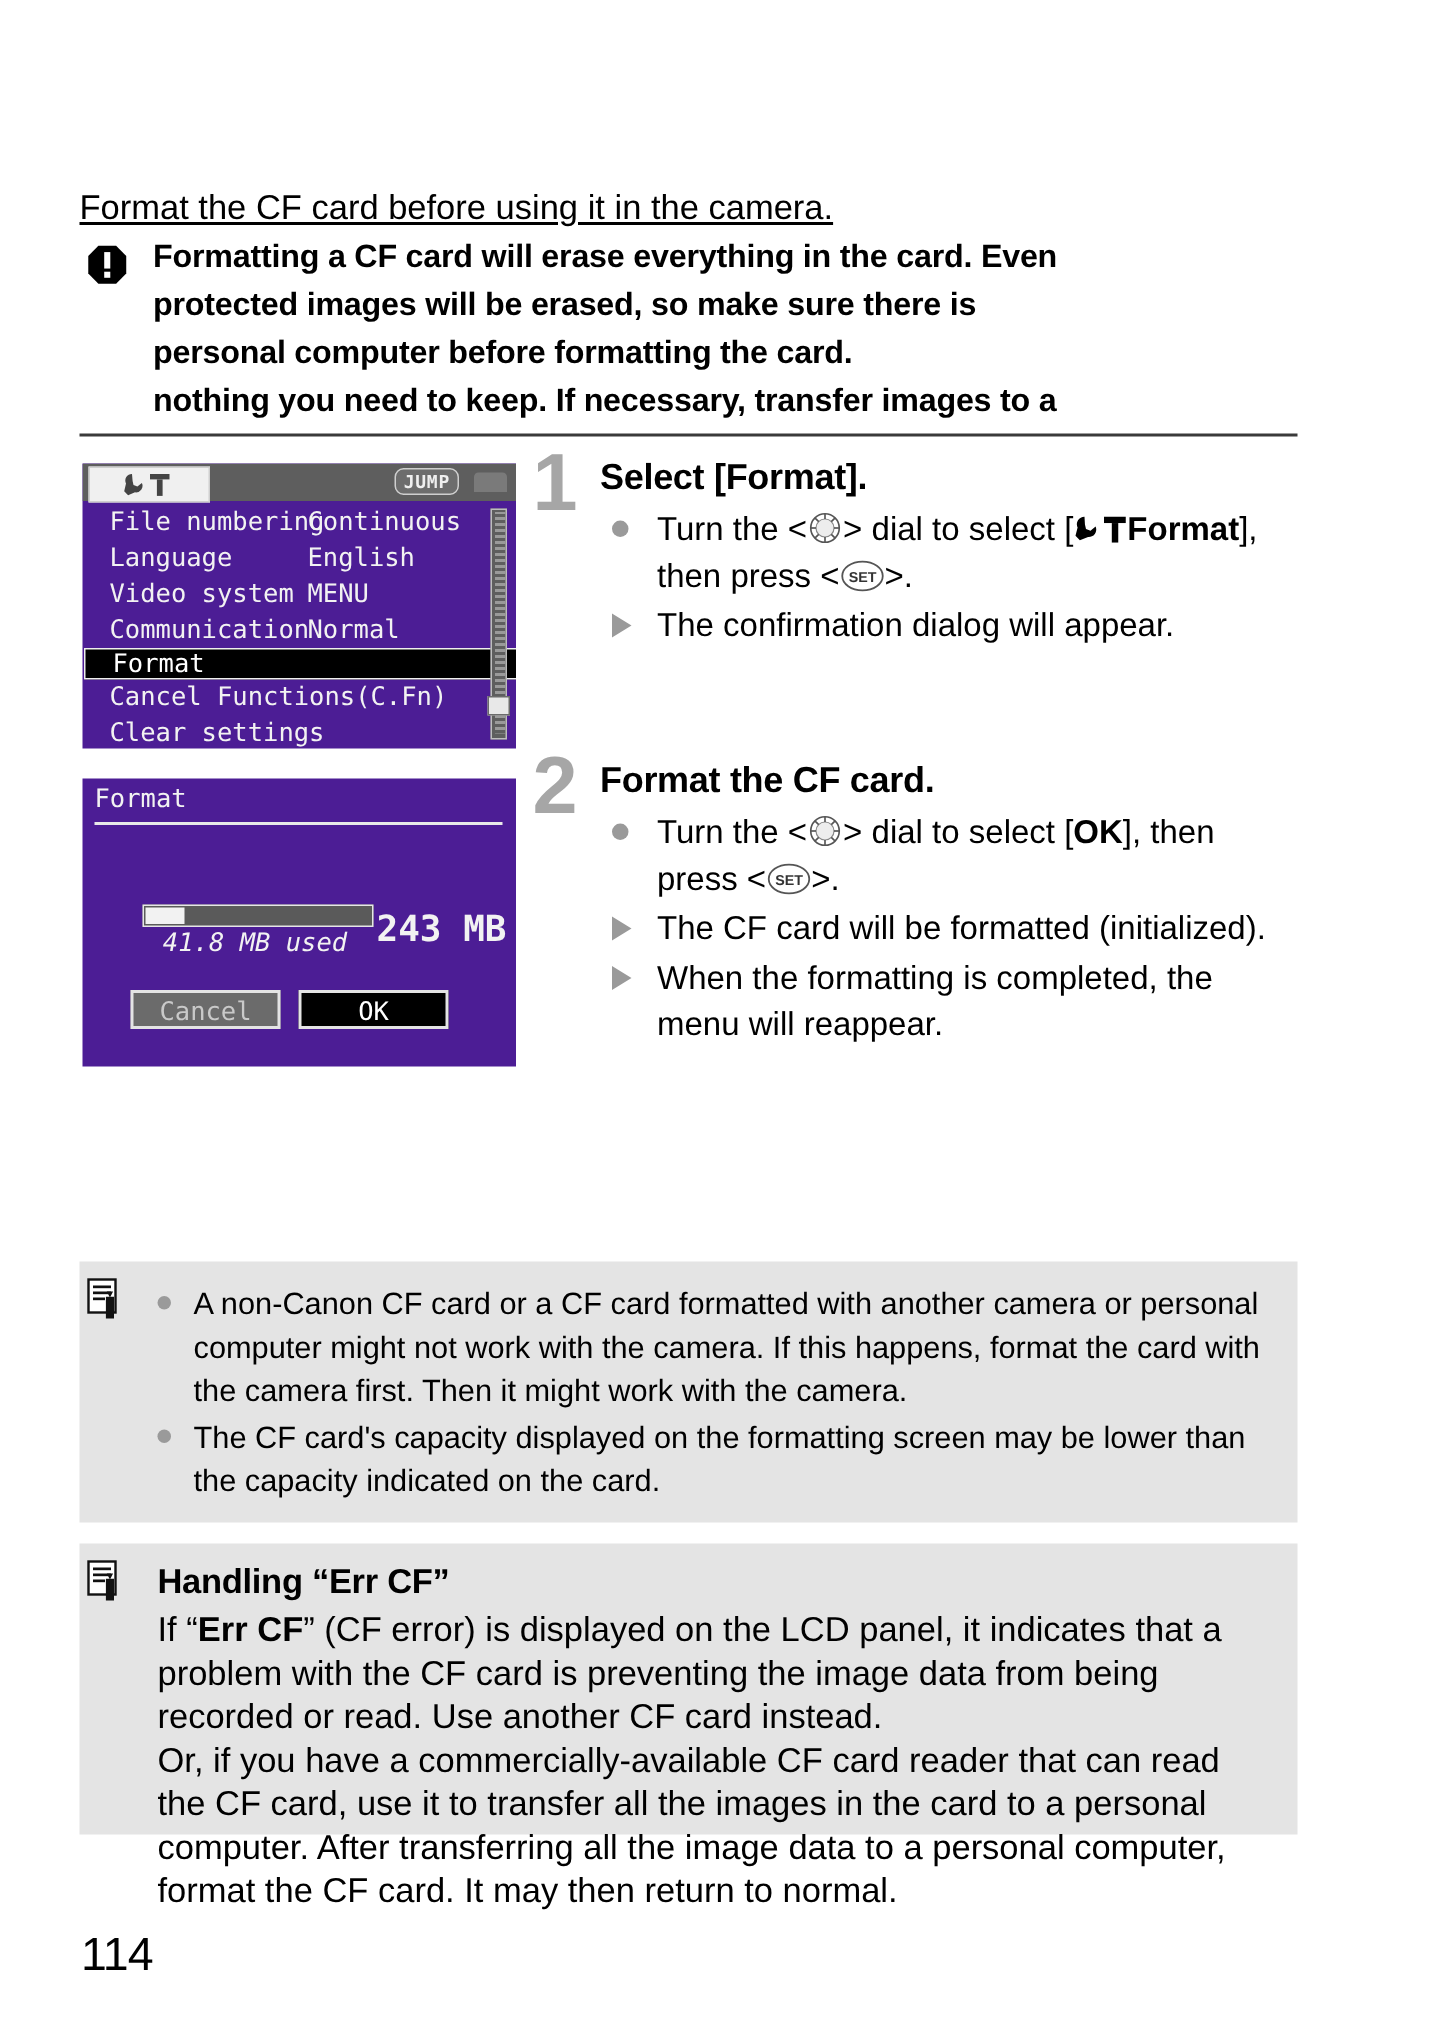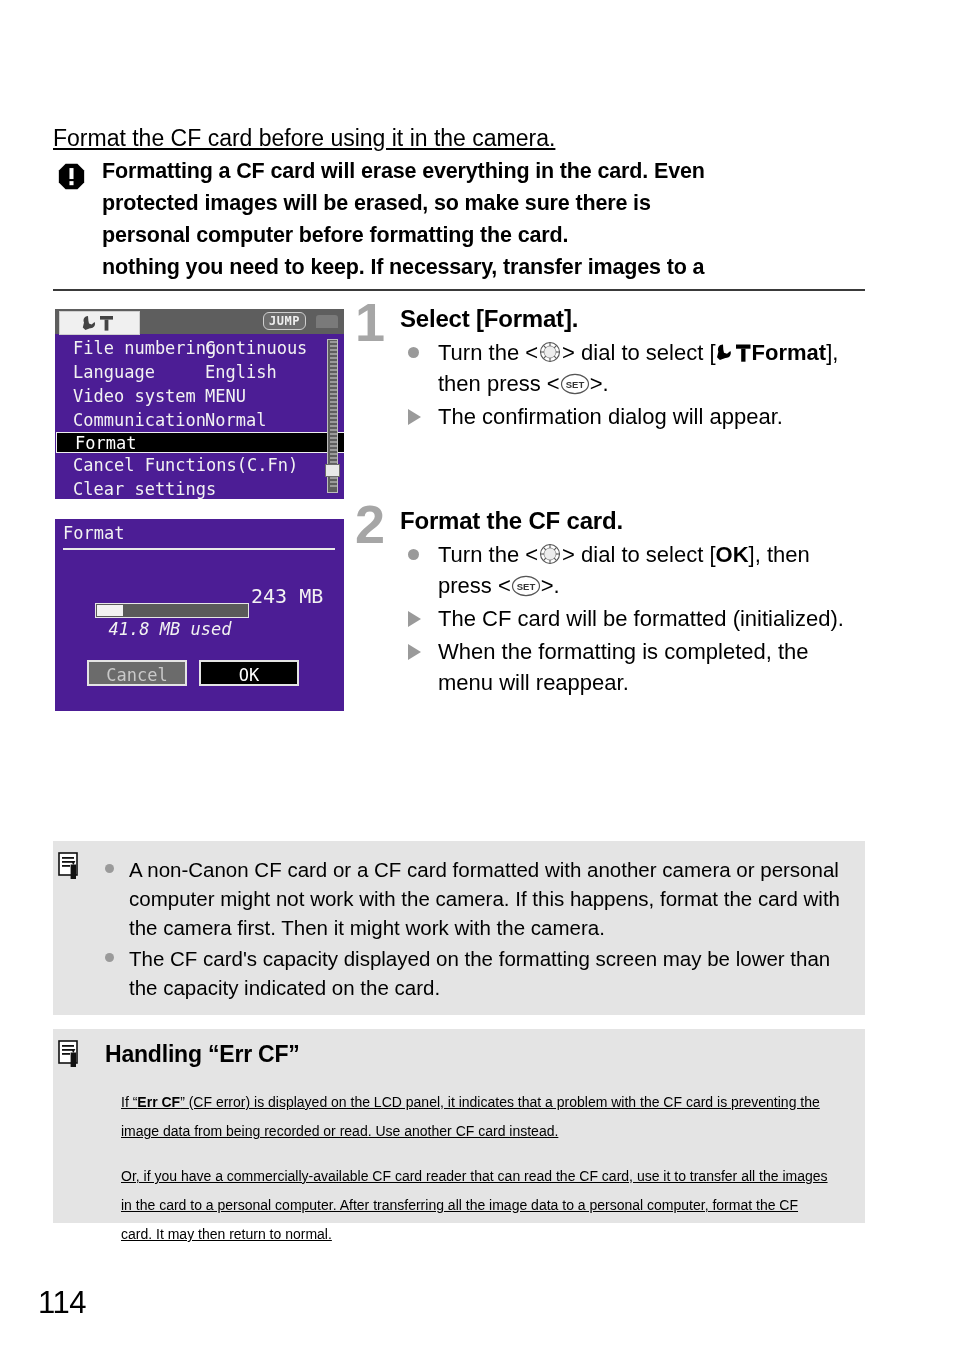--- a/index.html
+++ b/index.html
@@ -87,21 +87,21 @@
   .scroll-thumb{position:absolute;right:4px;top:155px;width:13px;height:11px;
     background:#e8e8e8;border:1px solid #6b6b6b;}
 
   
   .fmt-title{position:absolute;left:8px;top:4px;font-size:17px;}
   .fmt-rule{position:absolute;left:8px;top:29px;width:272px;height:2px;background:#e9e9e9;}
   .fmt-msg{position:absolute;left:0;top:48px;width:289px;text-align:center;font-size:17px;}
   .bar-wrap{position:absolute;left:40px;top:84px;width:152px;height:13px;
     border:1px solid #e6e6e6;background:#5a5a5a;}
   .bar-fill{position:absolute;left:1px;top:1px;height:11px;width:24px;background:#f2f2f2;}
-  .bar-cap{position:absolute;left:196px;top:65px;font-size:20px;font-weight:normal;}
+  .bar-cap{position:absolute;left:196px;top:86px;font-size:24px;font-weight:bold;}
   .bar-used{position:absolute;left:0;top:100px;width:230px;text-align:center;font-size:17px;font-style:italic;}
   .fmt-btns{position:absolute;left:32px;top:141px;width:225px;height:26px;}
   .fbtn{
     position:absolute;top:0;width:100px;height:26px;line-height:26px;text-align:center;
     font-size:17px;border:2px solid #e4e4e4;box-sizing:border-box;
   }
   .fbtn.cancel{left:0;background:#6b6b6b;color:#c9c9c9;}
   .fbtn.ok{left:112px;background:#000;color:#fff;}
 
   
@@ -124,23 +124,23 @@
 
   
   .notebox{position:absolute;left:53px;width:812px;background:#e4e4e4;}
   #note1{top:841px;height:174px;}
   #note2{top:1029px;height:194px;}
   .note-icon{position:absolute;left:5px;top:11px;width:24px;height:28px;}
   .note-list{margin:0;padding:14px 22px 0 52px;}
   .note-li{position:relative;font-size:20.5px;line-height:29px;padding-left:24px;margin-bottom:2px;}
   .note-li .bullet-dot{left:0;top:9px;width:9px;height:9px;background:#9a9a9a;}
   .note-title{font-size:23px;font-weight:bold;margin:0;padding:12px 0 4px 52px;letter-spacing:-.2px;}
-  .note-para{font-size:14px;line-height:29px;margin:16px;padding:0 20px 0 52px;text-decoration:underline;}
-
-  .page-num{position:absolute;left:38px;top:1285px;font-size:31px;letter-spacing:-.5px;text-align:right;}
+  .note-para{font-size:23px;line-height:29px;margin:0;padding:0 20px 0 52px;}
+
+  .page-num{position:absolute;left:54px;top:1285px;font-size:31px;letter-spacing:-.5px;text-align:right;}
 </style>
 </head>
 <body>
 
 <div class="page">
 
 
   <div class="intro">Format the CF card before using it in the camera.</div>
 
   <div class="caution">

